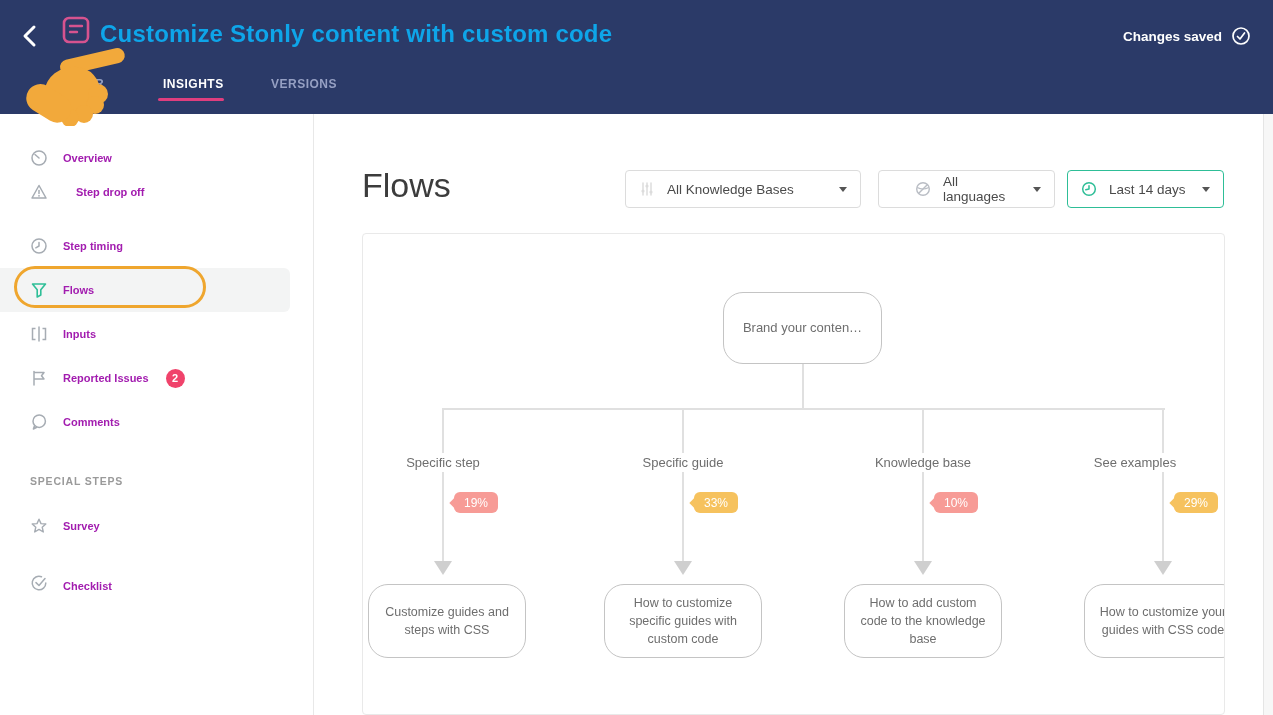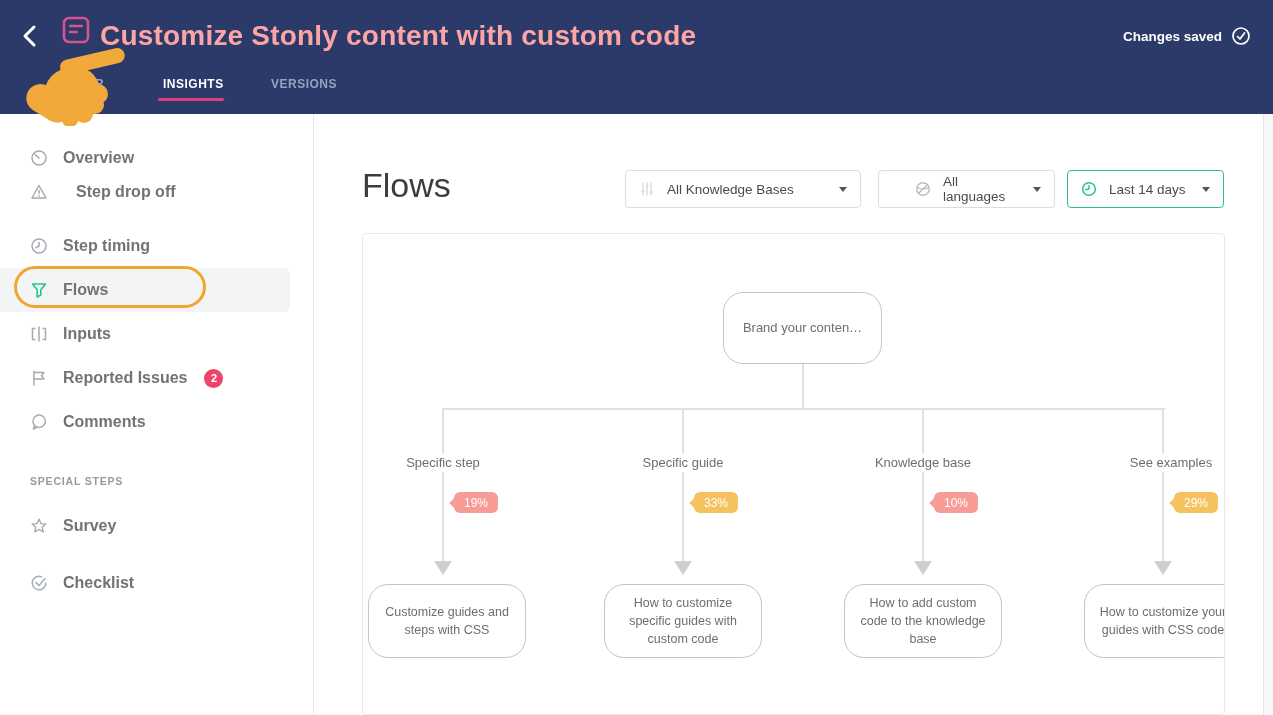--- a/index.html
+++ b/index.html
@@ -3,39 +3,39 @@
 <meta charset="utf-8">
 <style>
   * { margin:0; padding:0; box-sizing:border-box; }
   html,body { width:1273px; height:715px; overflow:hidden; background:#fff;
               font-family:"Liberation Sans", sans-serif; }
 
   
   .header { position:absolute; left:0; top:0; width:1273px; height:114px; background:#2B3A68; }
   .back-btn { position:absolute; left:18px; top:22px; width:26px; height:28px; cursor:pointer; }
   .doc-icon { position:absolute; left:62px; top:16px; }
-  .hdr-title { position:absolute; left:100px; top:20px; font-size:28px; font-weight:600;
-               color:#fca5a5; letter-spacing:.2px; white-space:nowrap; }
+  .hdr-title { position:absolute; left:100px; top:20px; font-size:24px; font-weight:600;
+               color:#0ea5e9; letter-spacing:.2px; white-space:nowrap; }
   .status-wrap { position:absolute; right:22px; top:26px; display:flex; align-items:center; gap:9px; }
   .status-text { color:#FFFFFF; font-size:13.5px; font-weight:bold; }
   .tab { position:absolute; top:77px; font-size:12px; font-weight:bold; letter-spacing:.5px; cursor:pointer; }
   .tab.active { color:#FFFFFF; }
   .tab.inactive { color:#96A0C3; }
   .tab-underline { position:absolute; left:158px; top:98px; width:66px; height:3px;
                    background:#DF3E7E; border-radius:2px; }
 
   
   .hand { position:absolute; left:22px; top:42px; z-index:60; pointer-events:none; }
 
   
   .sidebar { position:absolute; left:0; top:114px; width:314px; height:601px; background:#fff;
              border-right:1px solid #E8E8E8; }
   .side-item { position:absolute; left:0; width:290px; height:44px; display:flex; align-items:center;
                padding-left:30px; gap:15px; cursor:pointer; }
-  .side-item .lbl { font-size:16px; font-weight:600; color:#737373; }
+  .side-item .lbl { font-size:11px; font-weight:600; color:#a21caf; }
   .side-item.active { background:#F3F4F4; border-radius:0 6px 6px 0; }
   .flows-ring { position:absolute; left:14px; top:152px; width:192px; height:42px;
                 border:3px solid #EFA62E; border-radius:22px; z-index:20; pointer-events:none; }
   .section-lbl { position:absolute; left:30px; font-size:10.5px; font-weight:bold; color:#9A9A9A;
                  letter-spacing:.8px; }
   .count-badge { width:19px; height:19px; border-radius:50%; background:#F0436B; color:#fff;
                  font-size:11px; font-weight:bold; display:flex; align-items:center;
                  justify-content:center; margin-left:2px; }
 
   
@@ -275,21 +275,21 @@
   <div class="vline drop" style="left:799px;"></div>
 
   <div class="arrowhead" style="left:71px;"></div>
   <div class="arrowhead" style="left:311px;"></div>
   <div class="arrowhead" style="left:551px;"></div>
   <div class="arrowhead" style="left:791px;"></div>
 
   <div class="branch-lbl" style="left:80px;">Specific step</div>
   <div class="branch-lbl" style="left:320px;">Specific guide</div>
   <div class="branch-lbl" style="left:560px;">Knowledge base</div>
-  <div class="branch-lbl" style="left:808px;text-align:center;">See examples</div>
+  <div class="branch-lbl" style="left:772px;text-align:center;">See examples</div>
 
   <div class="pct" style="left:91px;" data-tone="pink">19%</div>
   <div class="pct" style="left:331px;" data-tone="yellow">33%</div>
   <div class="pct" style="left:571px;" data-tone="pink">10%</div>
   <div class="pct" style="left:811px;" data-tone="yellow">29%</div>
 
   <div class="fnode leaf" style="left:5px;">
     <span>Customize guides and steps with CSS</span>
   </div>
   <div class="fnode leaf" style="left:241px;">

